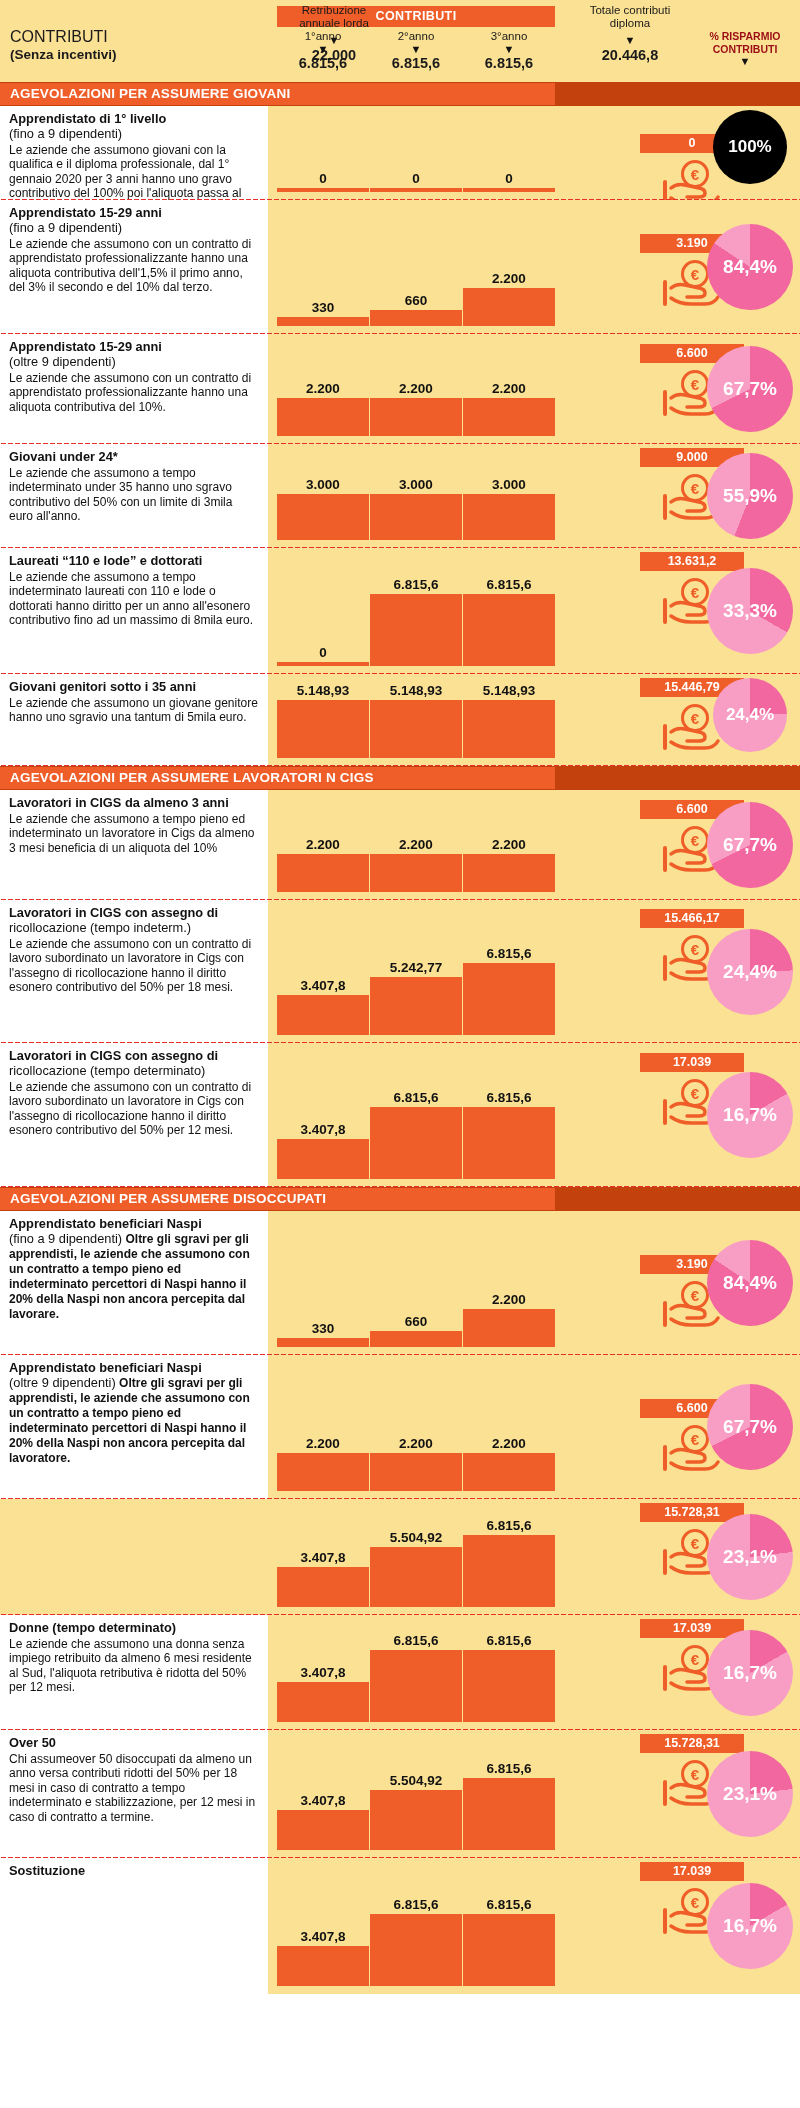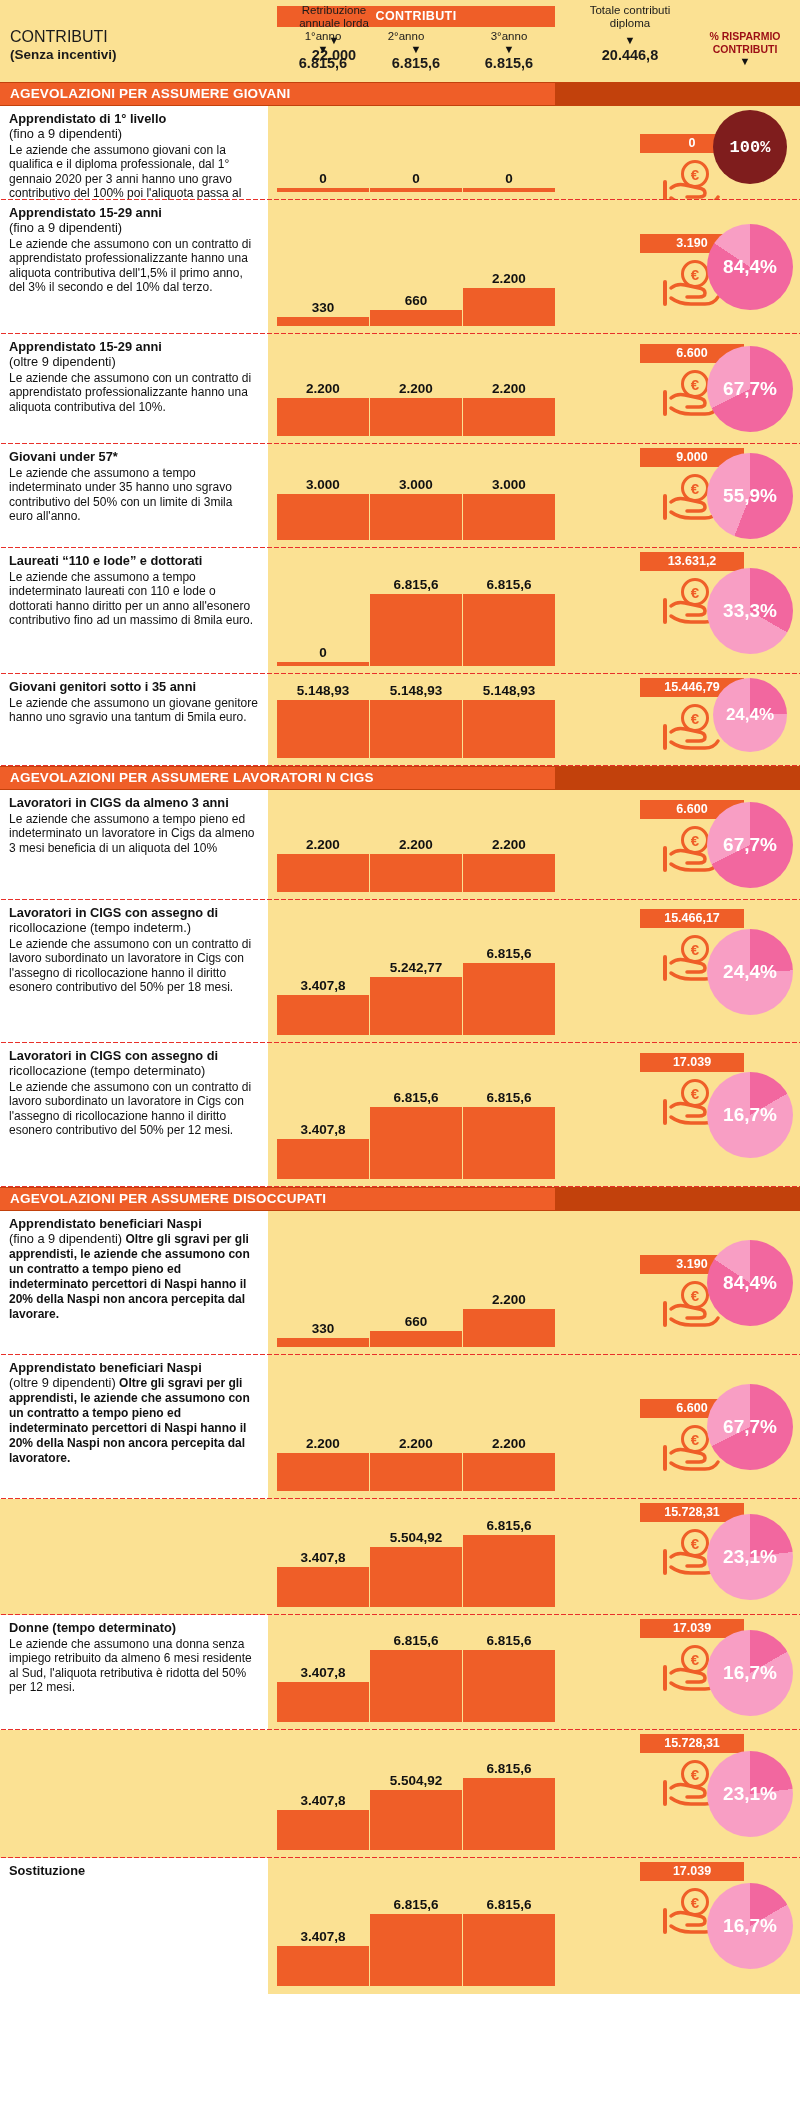--- a/index.html
+++ b/index.html
@@ -126,21 +126,21 @@
       <div>Retribuzione</div>
       <div>annuale lorda</div>
     </div>
     <div class="ch-arrow" style="left:268px; width:132px; top:34px;">▼</div>
     <div class="ch-val" style="left:268px; width:132px; top:47px;">22.000</div>
 
     <div class="ch-lbl" style="left:277px; width:92px; top:30px;">1°anno</div>
     <div class="ch-arrow" style="left:277px; width:92px; top:43px;">▼</div>
     <div class="ch-val" style="left:277px; width:92px; top:55px;">6.815,6</div>
 
-    <div class="ch-lbl" style="left:360px; width:92px; top:30px;">2°anno</div>
+    <div class="ch-lbl" style="left:370px; width:92px; top:30px;">2°anno</div>
     <div class="ch-arrow" style="left:370px; width:92px; top:43px;">▼</div>
     <div class="ch-val" style="left:370px; width:92px; top:55px;">6.815,6</div>
 
     <div class="ch-lbl" style="left:463px; width:92px; top:30px;">3°anno</div>
     <div class="ch-arrow" style="left:463px; width:92px; top:43px;">▼</div>
     <div class="ch-val" style="left:463px; width:92px; top:55px;">6.815,6</div>
 
     <div class="ch-lbl" style="left:560px; width:140px; top:4px;">
       <div>Totale contributi</div>
       <div>diploma</div>
@@ -180,21 +180,21 @@
     <div class="hand" style="top:52px;">
           <svg width="72" height="50" viewBox="0 0 72 50" aria-hidden="true">
     <circle cx="40" cy="16" r="12.5" fill="none" stroke="#ef5e28" stroke-width="3"></circle>
     <text x="40" y="22" font-size="15" font-family="'Liberation Sans',sans-serif" font-weight="bold" fill="#ef5e28" text-anchor="middle">€</text>
     <path d="M10 24 L10 46" stroke="#ef5e28" stroke-width="4" stroke-linecap="round"></path>
     <path d="M16 30 q6 -5 14 -3 l14 3 q6 1 6 5 q0 4 -6 4 l-12 0" fill="none" stroke="#ef5e28" stroke-width="3.5" stroke-linecap="round" stroke-linejoin="round"></path>
     <path d="M16 40 q8 6 20 6 l14 0 q9 0 13 -7" fill="none" stroke="#ef5e28" stroke-width="3.5" stroke-linecap="round" stroke-linejoin="round"></path>
   </svg>
         </div>
     <div class="pie-wrap" style="top:4px;">
-      <div class="pie small" style="background:#7f1d1d;font-family:Liberation Mono, monospace;">
+      <div class="pie small" style="background:#000000;">
         <div class="pct">100%</div>
       </div>
     </div>
     <div class="divider"></div>
   </div>
       <div class="row" style="height: 134px;">
     <div class="desc">
           <div class="title">Apprendistato 15-29 anni<br><span class="sub2">(fino a 9 dipendenti)</span></div>
           <div class="body">Le aziende che assumono con un contratto di apprendistato professionalizzante hanno una aliquota contributiva dell'1,5% il primo anno, del 3% il secondo e del 10% dal terzo.</div>
         </div>
@@ -256,21 +256,21 @@
         </div>
     <div class="pie-wrap" style="top:12px;">
       <div class="pie" style="background:conic-gradient(#f2679f 0deg 243.72000000000003deg, #f89ec4 243.72000000000003deg 360deg);">
         <div class="pct">67,7%</div>
       </div>
     </div>
     <div class="divider"></div>
   </div>
       <div class="row" style="height: 104px;">
     <div class="desc">
-          <div class="title">Giovani under 57*</div>
+          <div class="title">Giovani under 24*</div>
           <div class="body">Le aziende che assumono a tempo indeterminato under 35 hanno uno sgravo contributivo del 50% con un limite di 3mila euro all'anno.</div>
         </div>
     <div class="bar-wrap" style="left:277px; width:92px;">
         <div class="bar-val">3.000</div>
         <div class="bar" style="height:46px;"></div>
       </div>
         <div class="bar-wrap" style="left:370px; width:92px;">
         <div class="bar-val">3.000</div>
         <div class="bar" style="height:46px;"></div>
       </div>
@@ -595,20 +595,24 @@
   </svg>
         </div>
     <div class="pie-wrap" style="top:14.5px;">
       <div class="pie" style="background:conic-gradient(#f2679f 0deg 60.11999999999999deg, #f89ec4 60.11999999999999deg 360deg);">
         <div class="pct">16,7%</div>
       </div>
     </div>
     <div class="divider"></div>
   </div>
       <div class="row" style="height: 128px;">
+    <div class="desc">
+          <div class="title">Over 50</div>
+          <div class="body">Chi assumeover 50 disoccupati da almeno un anno versa contributi ridotti del 50% per 18 mesi in caso di contratto a tempo indeterminato e stabilizzazione, per 12 mesi in caso di contratto a termine.</div>
+        </div>
     <div class="bar-wrap" style="left:277px; width:92px;">
         <div class="bar-val">3.407,8</div>
         <div class="bar" style="height:40px;"></div>
       </div>
         <div class="bar-wrap" style="left:370px; width:92px;">
         <div class="bar-val">5.504,92</div>
         <div class="bar" style="height:60px;"></div>
       </div>
         <div class="bar-wrap" style="left:463px; width:92px;">
         <div class="bar-val">6.815,6</div>

